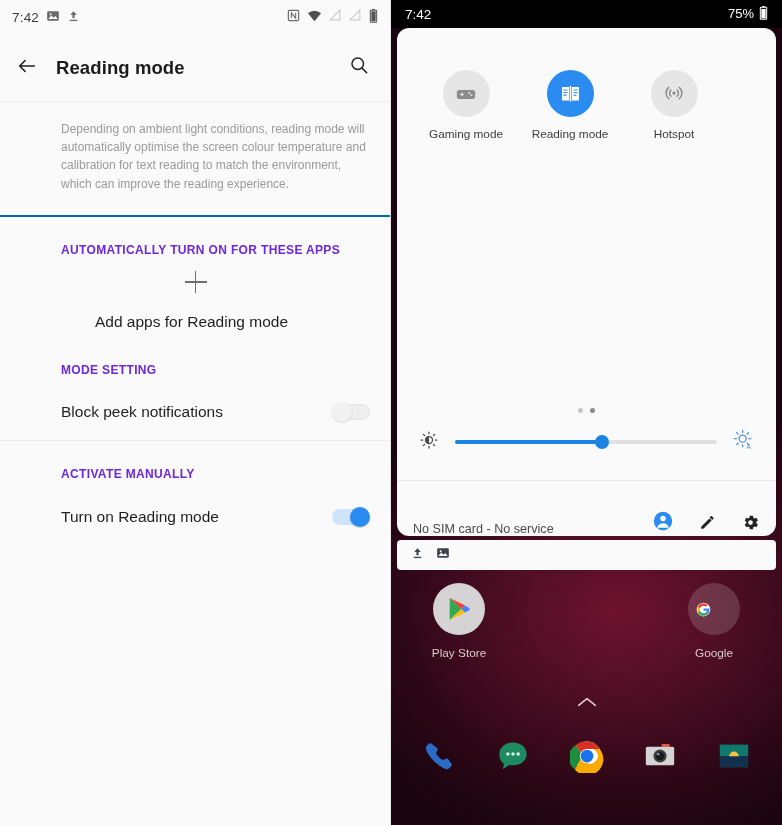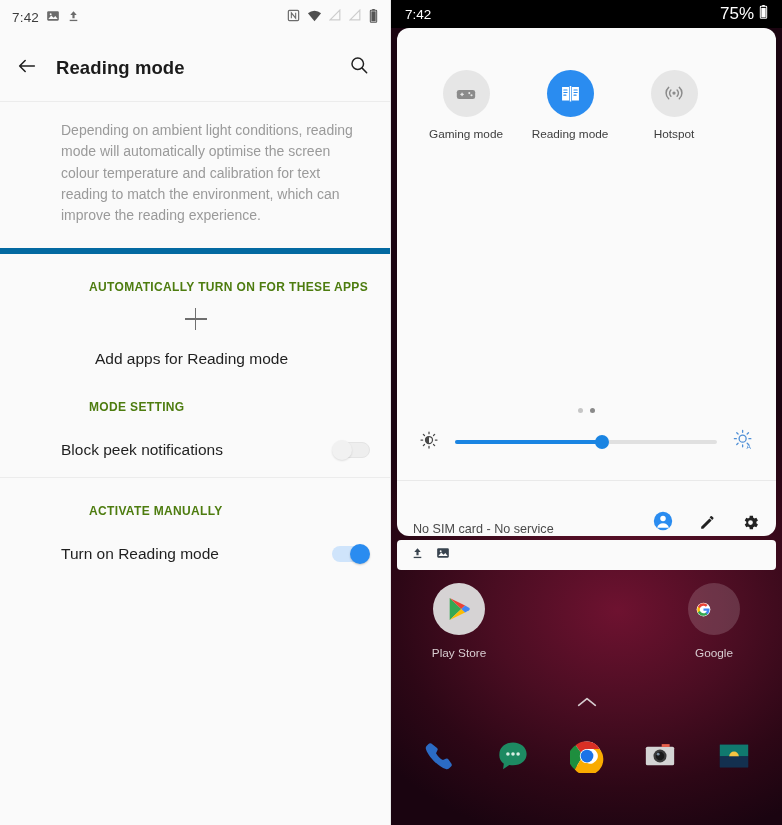--- a/index.html
+++ b/index.html
@@ -33,28 +33,27 @@
     background: #fafafa;
     border-bottom: 1px solid #ececec;
   }
   .appbar-title {
     font-size: 18.5px; font-weight: bold; color: #1b1b1b;
     letter-spacing: .1px; flex: 1;
   }
 
   .desc {
     padding: 18px 20px 22px 61px;
-    font-size: 14px; line-height: 1.52; color: #9a9a9a;
-    border-bottom: 6px solid #0369a1;
+    font-size: 12px; line-height: 1.52; color: #9a9a9a;
+    border-bottom: 2px solid #0369a1;
   }
   .sect-head {
     padding: 26px 20px 8px 61px;
-    font-size: 12px; font-weight: bold; color: #4d7c0f;
+    font-size: 12px; font-weight: bold; color: #6d28d9;
     letter-spacing: .35px;
-    margin-left: 28px;
   }
   .row {
     display: flex; align-items: center;
     min-height: 56px; padding: 6px 20px 6px 61px;
     position: relative;
   }
   .row.with-icon { padding-left: 13px; gap: 20px; flex-direction: column; }
   .row-label { font-size: 15.5px; color: #1f1f1f; flex: 1; }
   .row-div { border-bottom: 1px solid #ececec; }
   .note {
@@ -102,21 +101,21 @@
     content:""; position:absolute; left:-10%; top:4%;
     width:120%; height:60%;
     background: radial-gradient(ellipse 260px 150px at 45% 100%, rgba(150,30,60,.35), rgba(0,0,0,0) 70%);
   }
   .statusbar-right {
     position: relative; z-index: 5;
     height: 28px; display: flex; align-items: center;
     padding: 0 14px; color: #fff; font-size: 13px; background: #000;
   }
   .sbr-time { font-size: 13.5px; }
-  .sbr-right { margin-left: auto; display: flex; align-items: center; gap: 5px; font-size: 17px; }
+  .sbr-right { margin-left: auto; display: flex; gap: 5px; font-size: 13px; }
 
   .qs-panel {
     position: absolute; left: 6px; right: 6px; top: 28px;
     height: 508px; background: #fafafa;
     border-radius: 12px; z-index: 4;
     display: flex; flex-direction: column;
     overflow: hidden;
   }
   .qs-tiles {
     display: flex; padding: 42px 0 0 0;

